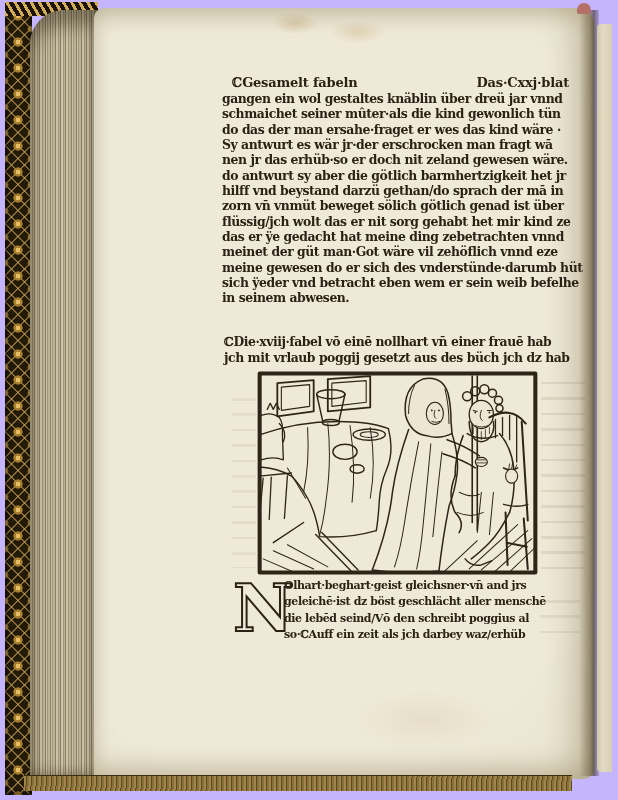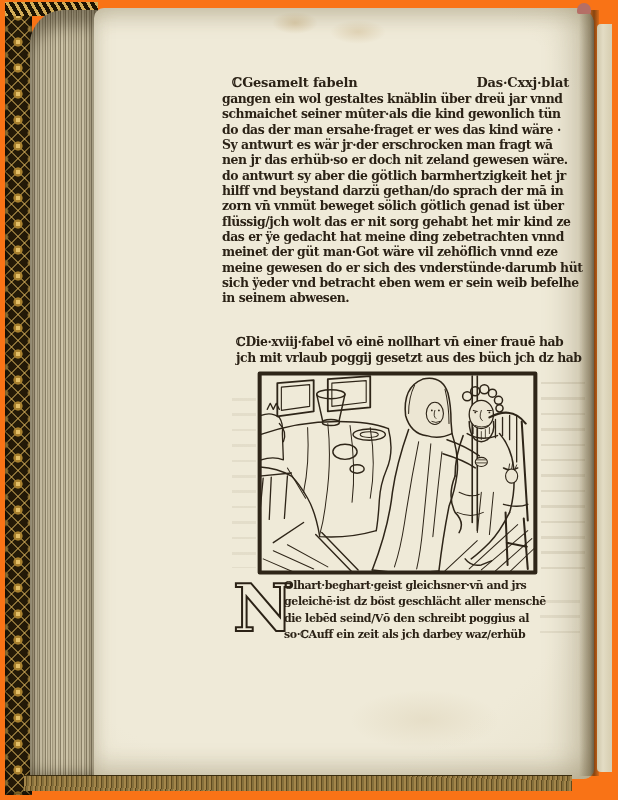--- a/index.html
+++ b/index.html
@@ -1,16 +1,16 @@
 <!DOCTYPE html>
 <html><head>
 <meta charset="utf-8">
 <style>
   html,body{margin:0;padding:0;background:#070604;}
-  .scene{position:relative;width:618px;height:800px;overflow:hidden;background:#f97316;
+  .scene{position:relative;width:618px;height:800px;overflow:hidden;background:#c4b5fd;
          font-family:"DejaVu Serif",serif;}
 
   
   .gilt-left{position:absolute;left:5px;top:3px;width:27px;height:792px;
     background-color:#241a08;
     background-image:
       radial-gradient(circle at 13px 13px, #e2bd66 0 2.4px, #a8802e 2.4px 4.2px, rgba(0,0,0,0) 5px),
       radial-gradient(circle at 0px 0px, #c9a34d 0 2px, rgba(0,0,0,0) 4px),
       radial-gradient(circle at 26px 0px, #c9a34d 0 2px, rgba(0,0,0,0) 4px),
       radial-gradient(circle at 0px 26px, #c9a34d 0 2px, rgba(0,0,0,0) 4px),
@@ -53,21 +53,21 @@
   #ghost1{left:541px;top:382px;width:44px;height:192px;}
   #ghost2{left:232px;top:398px;width:24px;height:170px;opacity:.7;}
   #ghost3{left:540px;top:600px;width:40px;height:46px;opacity:.8;}
 
   
   .ink{color:#2b2216;}
   .header-row{position:absolute;left:232px;top:75px;width:337px;display:flex;
     justify-content:space-between;font-size:13px;font-weight:bold;letter-spacing:-0.2px;}
   .para{position:absolute;font-weight:bold;}
   #para1{left:222px;top:91px;width:348px;font-size:12.4px;line-height:15.35px;letter-spacing:-0.45px;}
-  #para2{left:236px;top:334px;width:348px;font-size:12.4px;line-height:15.7px;letter-spacing:-0.45px;}
+  #para2{left:224px;top:334px;width:348px;font-size:12.4px;line-height:15.7px;letter-spacing:-0.45px;}
   #para3-lines{left:284px;top:578px;width:300px;font-size:11px;line-height:16.4px;letter-spacing:-0.4px;}
   .line{white-space:nowrap;}
   .initial{position:absolute;left:233px;top:577px;font-size:66px;line-height:62px;font-weight:bold;
     color:#2b2216;-webkit-text-fill-color:rgba(0,0,0,0);-webkit-text-stroke:2px #2b2216;}
 
   .woodcut{position:absolute;left:257px;top:371px;width:281px;height:204px;}
 </style>
 </head>
 <body>
 

